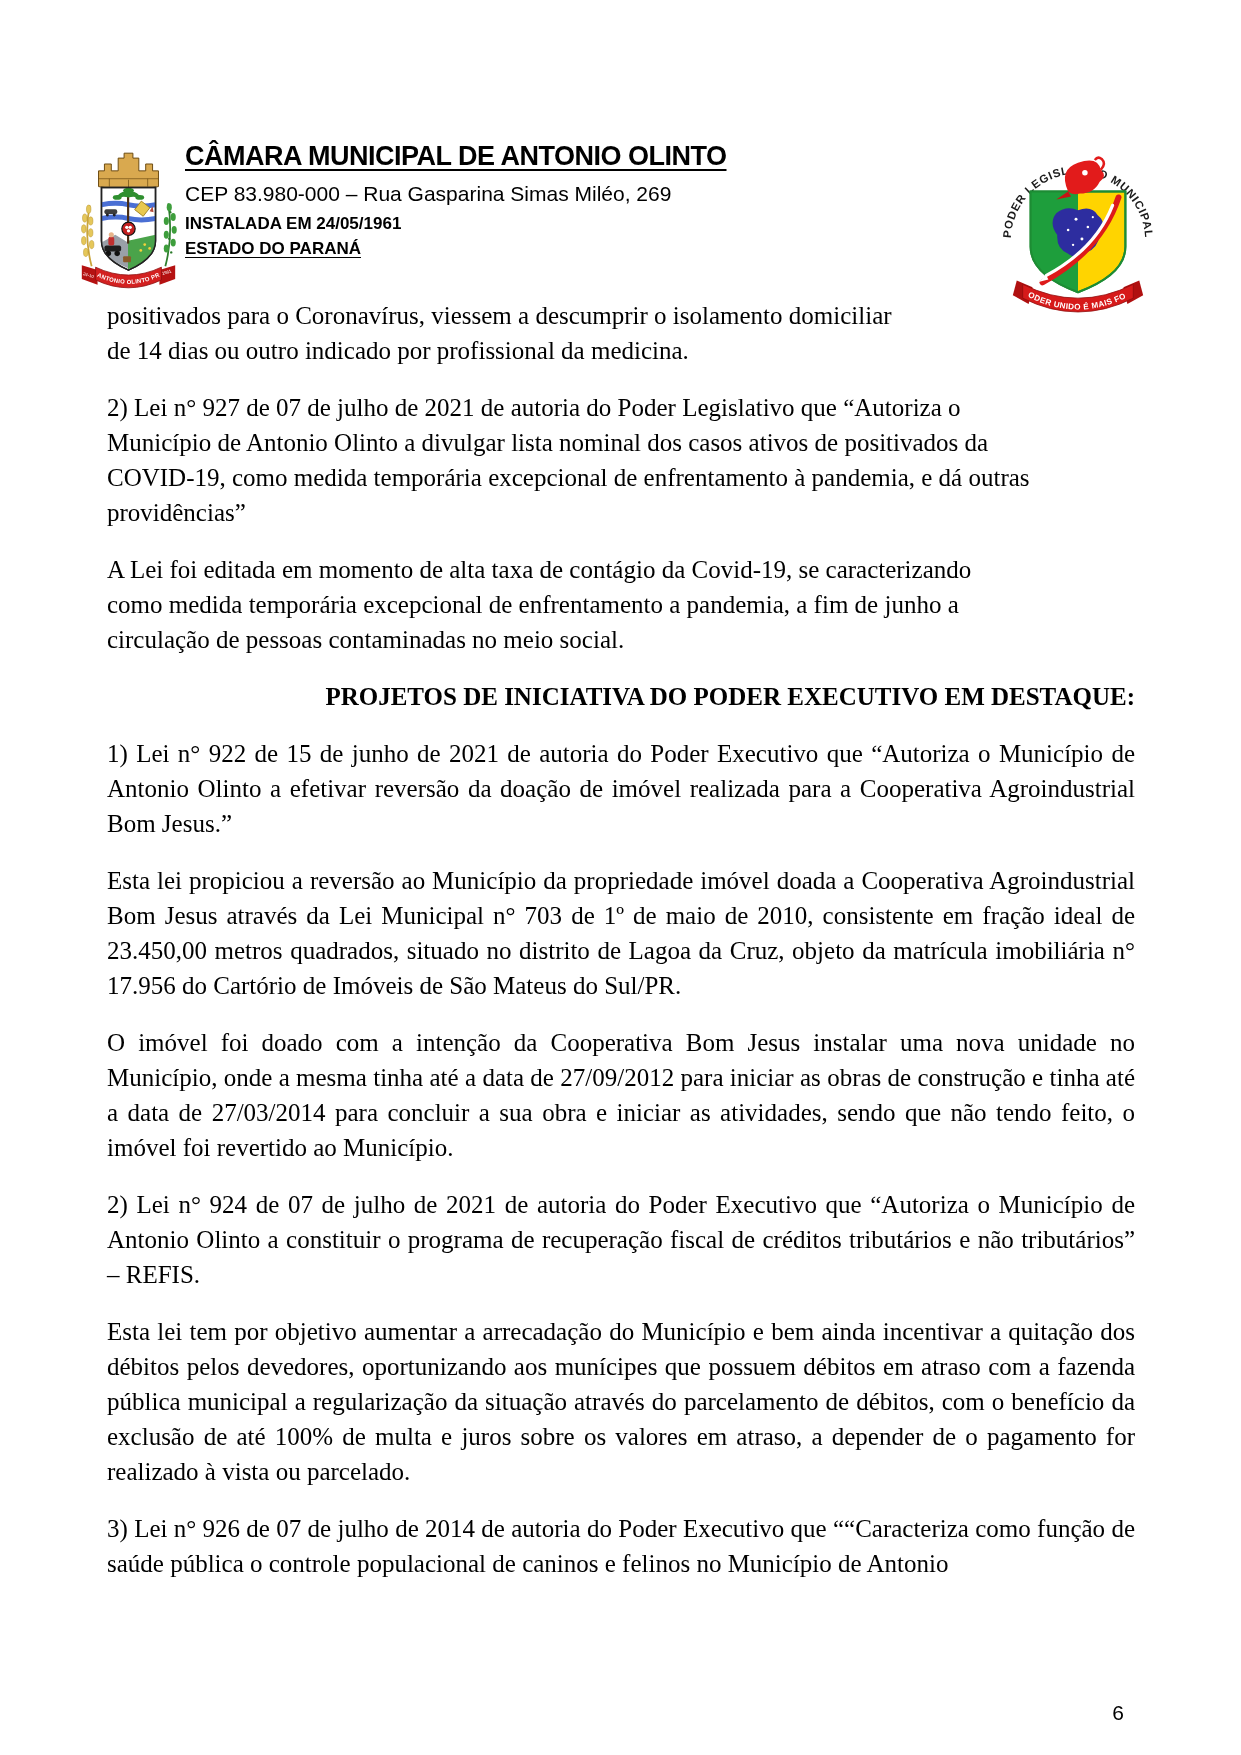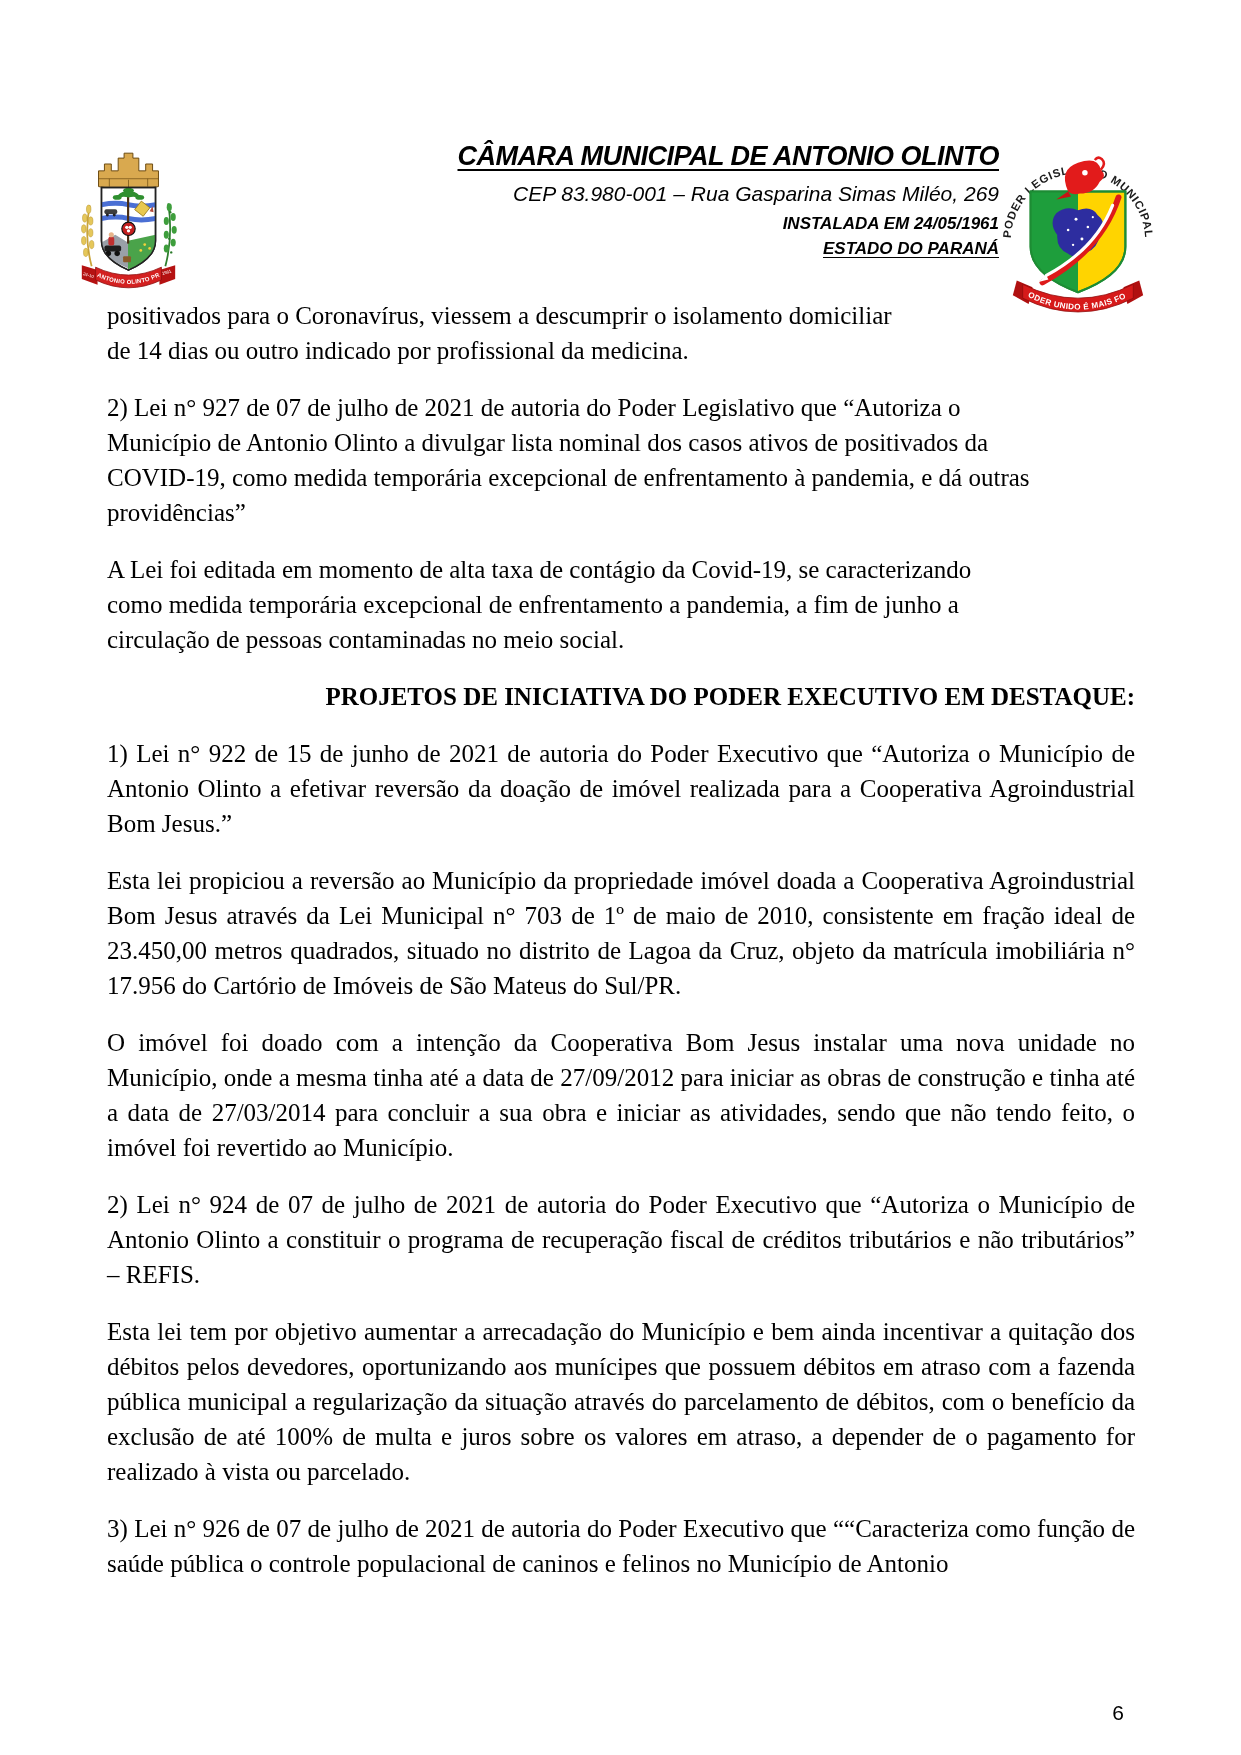--- a/index.html
+++ b/index.html
@@ -1,19 +1,19 @@
 <!DOCTYPE html>
 <html lang="pt"><head>
 <meta charset="utf-8">
 <style>
   html,body{margin:0;padding:0;background:#9a9a9a;}
   .page{position:relative;width:1241px;height:1755px;background:#ffffff;margin:0 auto;overflow:hidden;color:#000;}
   .header{position:absolute;top:128px;left:72px;right:84px;display:flex;align-items:flex-start;}
   .crest{flex:0 0 auto;width:113px;margin-top:18px;}
-  .center{flex:1 1 auto;text-align:right;padding-top:12px;font-family:"Liberation Sans",sans-serif;font-style:italic;}
+  .center{flex:1 1 auto;text-align:left;padding-top:12px;font-family:"Liberation Sans",sans-serif;}
   .emblem{flex:0 0 auto;width:158px;margin-top:8px;}
   .title{font-size:27px;font-weight:bold;line-height:32px;letter-spacing:-0.5px;text-decoration:underline;text-underline-offset:4px;}
   .address{font-size:21px;line-height:24px;margin-top:10px;}
   .installed{font-size:17px;font-weight:bold;line-height:20px;margin-top:8px;}
   .state{font-size:17px;font-weight:bold;line-height:21px;margin-top:4px;text-decoration:underline;text-underline-offset:3px;}
   .bodytext{position:absolute;top:298px;left:107px;width:1028px;font-family:"Liberation Serif",serif;font-size:25px;line-height:35px;}
   .para{margin:0 0 22px 0;}
   .align-left{text-align:left;white-space:pre-line;}
   .align-justify{text-align:justify;white-space:normal;}
   .heading{font-weight:bold;text-align:right;}
@@ -113,21 +113,21 @@
             <textPath href="#crestRibbonPath" startOffset="50%" text-anchor="middle">ANTONIO OLINTO PR</textPath>
           </text>
           <text x="11" y="131" font-family="Liberation Sans, sans-serif" font-size="4.4" fill="#ffffff" transform="rotate(16 11 131)">24-10</text>
           <text x="92" y="131" font-family="Liberation Sans, sans-serif" font-size="4.4" fill="#ffffff" transform="rotate(-16 92 131)">1961</text>
         </g>
       </svg>
     </div>
 
     <div class="center">
       <div class="title">CÂMARA MUNICIPAL DE ANTONIO OLINTO</div>
-      <div class="address">CEP 83.980-001 – Rua Gasparina Simas Miléo, 269</div>
+      <div class="address">CEP 83.980-000 – Rua Gasparina Simas Miléo, 269</div>
       <div class="installed">INSTALADA EM 24/05/1961</div>
       <div class="state">ESTADO DO PARANÁ</div>
     </div>
 
     <div class="emblem">
       <svg viewBox="0 0 160 192" width="158" height="190">
         <defs>
           <path id="arcTop" d="M12,106 A68,68 0 0 1 148,106" fill="none"></path>
           <path id="ribbonArc" d="M30,163 Q80,188 130,163" fill="none"></path>
         </defs>
@@ -185,18 +185,18 @@
 providências”</p>
     <p class="para align-left">A Lei foi editada em momento de alta taxa de contágio da Covid-19, se caracterizando
 como medida temporária excepcional de enfrentamento a pandemia, a fim de junho a
 circulação de pessoas contaminadas no meio social.</p>
     <p class="para heading">PROJETOS DE INICIATIVA DO PODER EXECUTIVO EM DESTAQUE:</p>
     <p class="para align-justify">1) Lei n° 922 de 15 de junho de 2021 de autoria do Poder Executivo que “Autoriza o Município de Antonio Olinto a efetivar reversão da doação de imóvel realizada para a Cooperativa Agroindustrial Bom Jesus.”</p>
     <p class="para align-justify">Esta lei propiciou a reversão ao Município da propriedade imóvel doada a Cooperativa Agroindustrial Bom Jesus através da Lei Municipal n° 703 de 1º de maio de 2010, consistente em fração ideal de 23.450,00 metros quadrados, situado no distrito de Lagoa da Cruz, objeto da matrícula imobiliária n° 17.956 do Cartório de Imóveis de São Mateus do Sul/PR.</p>
     <p class="para align-justify">O imóvel foi doado com a intenção da Cooperativa Bom Jesus instalar uma nova unidade no Município, onde a mesma tinha até a data de 27/09/2012 para iniciar as obras de construção e tinha até a data de 27/03/2014 para concluir a sua obra e iniciar as atividades, sendo que não tendo feito, o imóvel foi revertido ao Município.</p>
     <p class="para align-justify">2) Lei n° 924 de 07 de julho de 2021 de autoria do Poder Executivo que “Autoriza o Município de Antonio Olinto a constituir o programa de recuperação fiscal de créditos tributários e não tributários” – REFIS.</p>
     <p class="para align-justify">Esta lei tem por objetivo aumentar a arrecadação do Município e bem ainda incentivar a quitação dos débitos pelos devedores, oportunizando aos munícipes que possuem débitos em atraso com a fazenda pública municipal a regularização da situação através do parcelamento de débitos, com o benefício da exclusão de até 100% de multa e juros sobre os valores em atraso, a depender de o pagamento for realizado à vista ou parcelado.</p>
-    <p class="para align-justify">3) Lei n° 926 de 07 de julho de 2021 de autoria do Poder Executivo que ““Caracteriza como função de saúde pública o controle populacional de caninos e felinos no Município de Antonio</p>
+    <p class="para align-justify">3) Lei n° 926 de 07 de julho de 2014 de autoria do Poder Executivo que ““Caracteriza como função de saúde pública o controle populacional de caninos e felinos no Município de Antonio</p>
   </div>
 
   <div class="pagenum">6</div>
 
 </div>
 
 </body></html>

